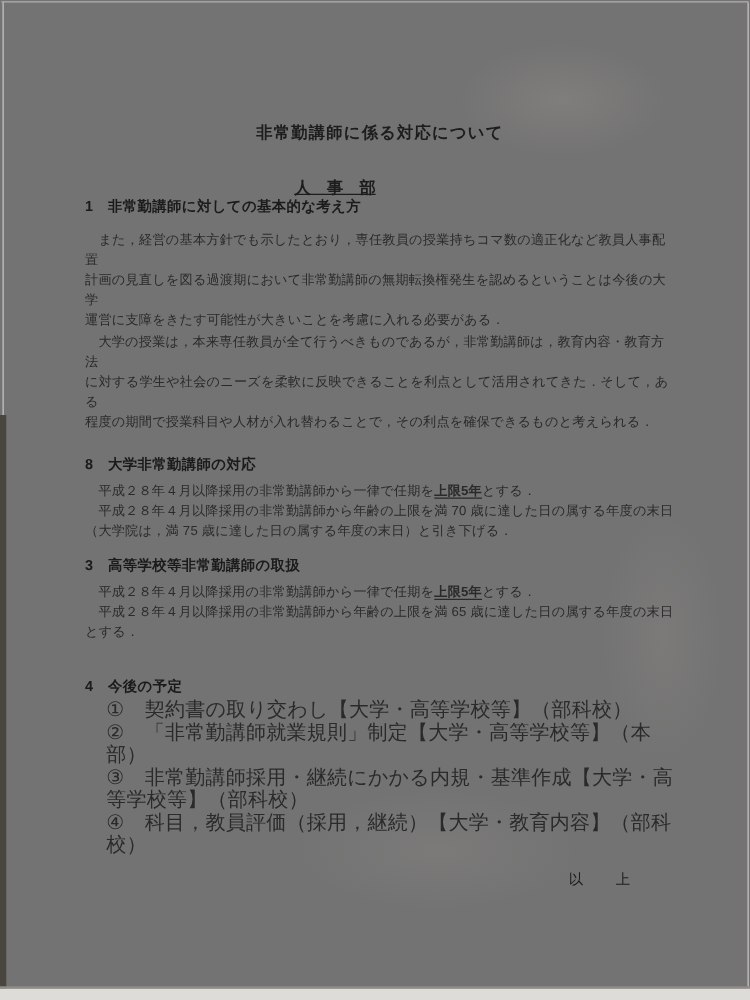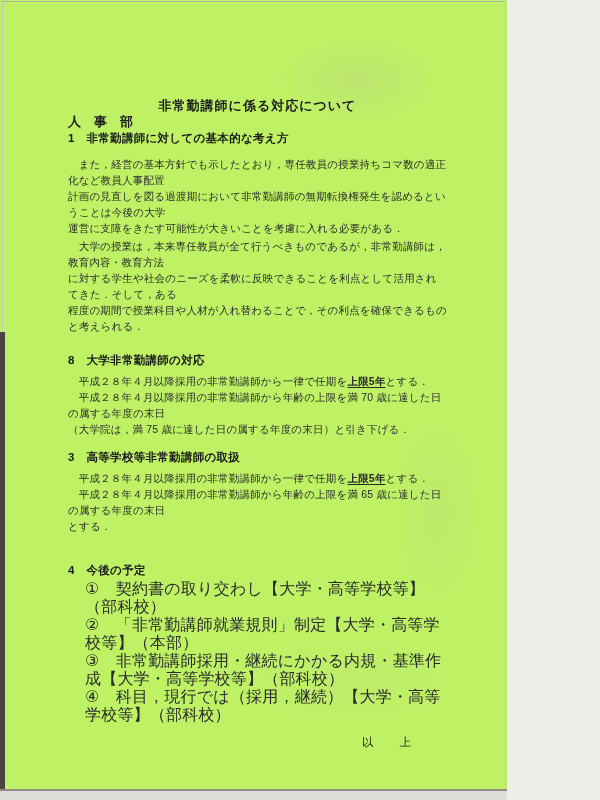--- a/index.html
+++ b/index.html
@@ -1,22 +1,22 @@
 <!DOCTYPE html>
 <html lang="ja"><head>
 <meta charset="utf-8">
 <style>
   * { margin: 0; padding: 0; box-sizing: border-box; }
   html, body { width: 600px; height: 800px; background: #efedea; }
   body { font-family: "Liberation Sans", "DejaVu Sans", sans-serif; }
 
   .page {
     position: relative;
-    width: 507px; height: 800px;
-    background: #bef264;
+    width: 600px; height: 800px;
+    background: #737373;
     overflow: hidden;
     color: #262626;
   }
 
   
   .edge-top    { position: absolute; top: 1px; left: 1px; right: 1px; height: 1px; background: #b4b0ac; }
   .edge-right  { position: absolute; top: 2px; right: 1px; bottom: 10px; width: 1px; background: #c9c5c1; }
   .edge-left-light { position: absolute; top: 2px; left: 2px; width: 1px; height: 330px; background: #c9c5c1; }
   .edge-left-dark  { position: absolute; left: 0; top: 332px; bottom: 8px; width: 5px; background: #49463f; }
   .edge-bottom-line { position: absolute; left: 0; right: 0; bottom: 9px; height: 2px; background: #8f8b86; }
@@ -31,22 +31,22 @@
               background: radial-gradient(closest-side, rgba(196,186,176,0.10), rgba(196,186,176,0) 70%); }
 
   .content { position: absolute; inset: 0; padding: 98px 60px 0 68px; }
 
   .title {
     text-align: center;
     font-size: 13px; font-weight: bold; line-height: 16px;
     letter-spacing: 1px; color: #1d1d1d;
   }
   .byline {
-    text-align: left; margin-right: 72px;
-    font-size: 13px; font-weight: bold; line-height: 16px; color: #1d1d1d;
+    text-align: center; margin-top: 28px; margin-right: 72px;
+    font-size: 13px; font-weight: bold; line-height: 16px; color: #1d1d1d; text-decoration: underline;
   }
 
   .sec-heading {
     font-size: 11.5px; font-weight: bold; line-height: 16px;
     color: #1b1b1b; letter-spacing: 0.3px;
   }
   .h1 { }
   .h2 { margin-top: 18px; }
   .h3 { margin-top: 12px; }
   .h4 { margin-top: 28px; }
@@ -107,19 +107,19 @@
     <div class="sec-heading h3">3　高等学校等非常勤講師の取扱</div>
     <div class="para term"><span>　平成２８年４月以降採用の非常勤講師から一律で任期を</span><span class="emphasis">上限5年</span><span>とする．</span></div>
     <div class="para">　平成２８年４月以降採用の非常勤講師から年齢の上限を満 65 歳に達した日の属する年度の末日
 とする．</div>
 
     <div class="sec-heading h4">4　今後の予定</div>
     <div class="items">
       <div class="item">①　契約書の取り交わし【大学・高等学校等】（部科校）</div>
       <div class="item">②　「非常勤講師就業規則」制定【大学・高等学校等】（本部）</div>
       <div class="item">③　非常勤講師採用・継続にかかる内規・基準作成【大学・高等学校等】（部科校）</div>
-      <div class="item">④　科目，現行では（採用，継続）【大学・高等学校等】（部科校）</div>
+      <div class="item">④　科目，教員評価（採用，継続）【大学・教育内容】（部科校）</div>
     </div>
 
     <div class="closing">以　　上</div>
 
   </div>
 </div>
 
 </body></html>

